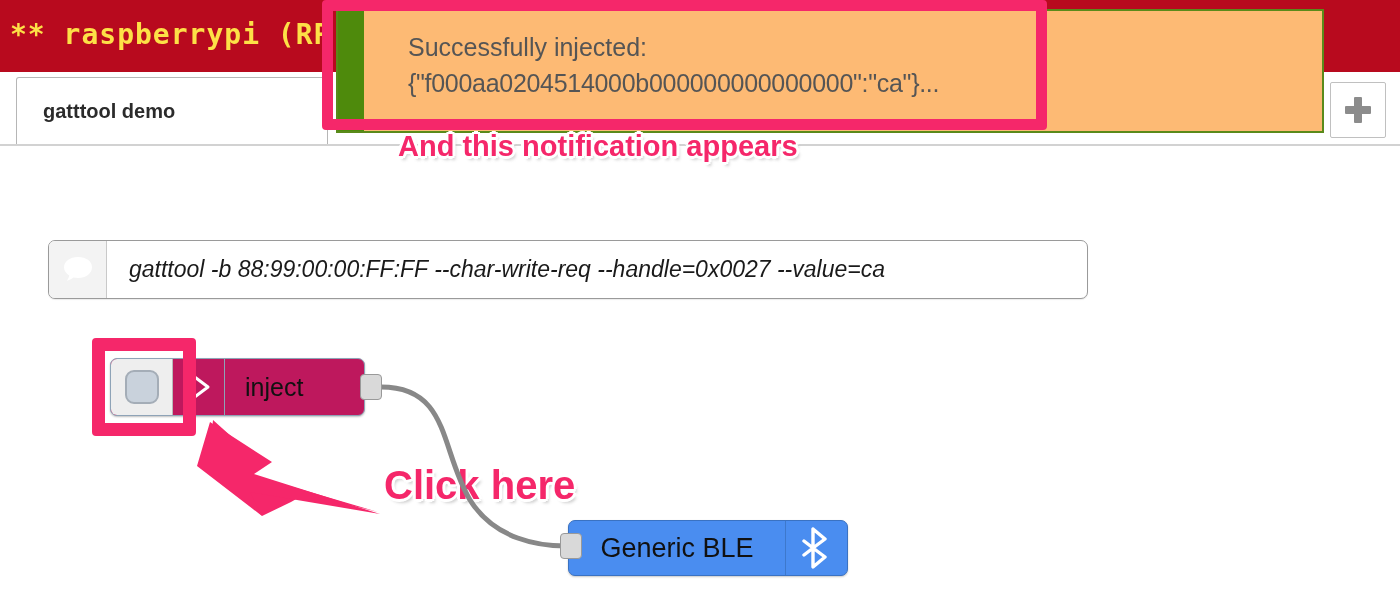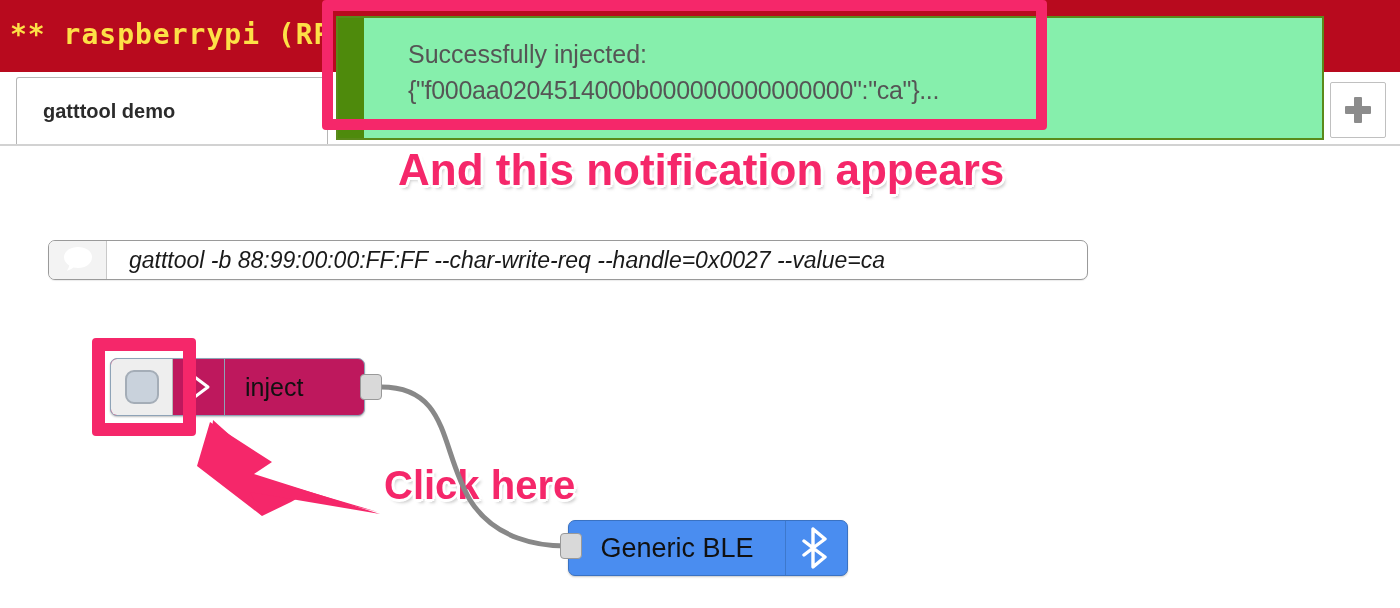--- a/index.html
+++ b/index.html
@@ -48,22 +48,22 @@
   }
   .add-tab-btn .plus{ position:relative; width:26px; height:26px; }
   .add-tab-btn .plus:before,.add-tab-btn .plus:after{
     content:""; position:absolute; background:#8c8c8c; border-radius:1px;
   }
   .add-tab-btn .plus:before{ left:0; top:9px; width:26px; height:8px; }
   .add-tab-btn .plus:after{ left:9px; top:0; width:8px; height:26px; }
 
   
   .toast{
-    position:absolute; left:336px; top:16px; width:988px; height:124px;
-    background:#86efac; border:2px solid #5a8a1a;
+    position:absolute; left:336px; top:9px; width:988px; height:124px;
+    background:#fdba74; border:2px solid #5a8a1a;
     display:flex; align-items:stretch;
   }
   .toast-accent{ width:26px; background:#4e8a0c; flex:none; }
   .toast-body{
     flex:1; padding:18px 0 0 44px;
     font-size:25px; color:#555555; line-height:1.45;
     white-space:nowrap; overflow:hidden;
   }
   .toast-line2{ letter-spacing:-0.3px; }
 
@@ -80,26 +80,26 @@
     font-weight:bold; color:#f5276a;
     font-family:"Liberation Sans", sans-serif;
     white-space:nowrap;
     text-shadow:
       -2px -2px 0 #ffffff,  2px -2px 0 #ffffff,
       -2px  2px 0 #ffffff,  2px  2px 0 #ffffff,
       -3px  0   0 #ffffff,  3px  0   0 #ffffff,
        0   -3px 0 #ffffff,  0    3px 0 #ffffff,
        3px  4px 3px rgba(150,150,150,.45);
   }
-  .annot-notif{ left:398px; top:145px; font-size:44px; }
+  .annot-notif{ left:398px; top:130px; font-size:29px; }
   .annot-click{ left:384px; top:463px; font-size:40px; }
 
   
   .comment-node{
-    position:absolute; left:48px; top:240px; width:1040px; height:40px;
+    position:absolute; left:48px; top:240px; width:1040px; height:59px;
     background:#ffffff; border:1px solid #9a9a9a; border-radius:7px;
     display:flex; align-items:stretch; overflow:hidden;
     box-shadow:0 1px 1px rgba(0,0,0,.08);
   }
   .comment-icon-box{
     width:58px; background:#f3f3f3; border-right:1px solid #c9c9c9;
     display:flex; align-items:center; justify-content:center; flex:none;
   }
   .comment-text{
     flex:1; display:flex; align-items:center; padding-left:22px;

